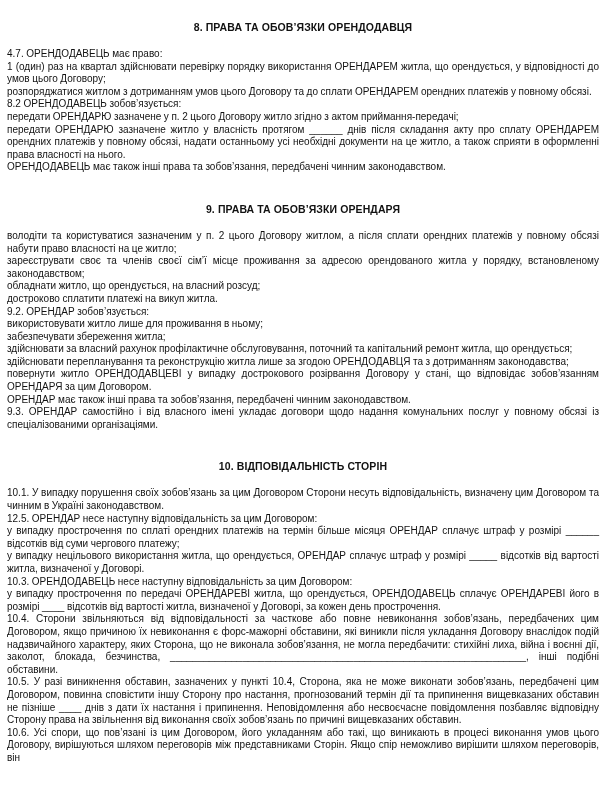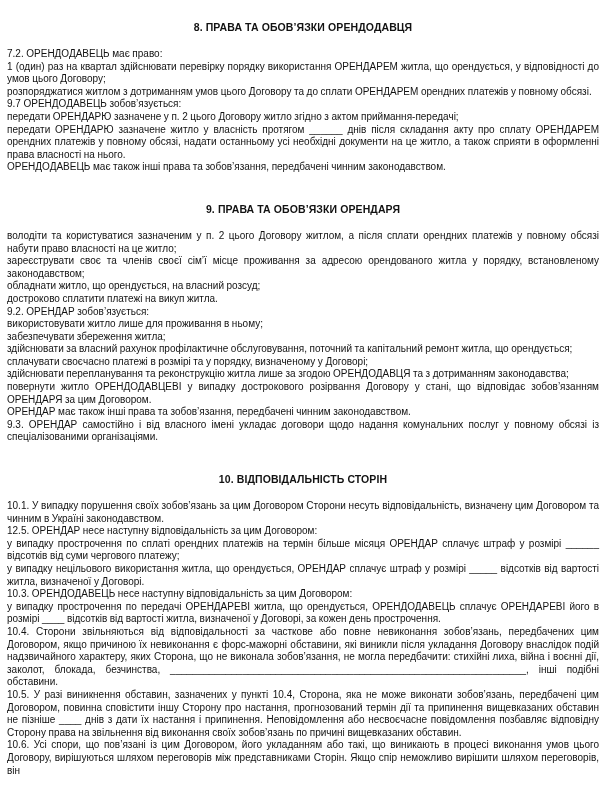--- a/index.html
+++ b/index.html
@@ -40,40 +40,39 @@
     -webkit-hyphens: auto;
   }
 </style>
 </head>
 <body>
 
 <div class="page">
 
   <section class="contract-section">
     <h2 class="heading">8. ПРАВА ТА ОБОВ’ЯЗКИ ОРЕНДОДАВЦЯ</h2>
-    <p class="clause">7.2. ОРЕНДОДАВЕЦЬ має право:</p>
+    <p class="clause">4.7. ОРЕНДОДАВЕЦЬ має право:</p>
     <p class="clause">1 (один) раз на квартал здійснювати перевірку порядку використання ОРЕНДАРЕМ житла, що орендується, у відповідності до умов цього Договору;</p>
     <p class="clause">розпоряджатися житлом з дотриманням умов цього Договору та до сплати ОРЕНДАРЕМ орендних платежів у повному обсязі.</p>
-    <p class="clause">9.7 ОРЕНДОДАВЕЦЬ зобов’язується:</p>
+    <p class="clause">8.2 ОРЕНДОДАВЕЦЬ зобов’язується:</p>
     <p class="clause">передати ОРЕНДАРЮ зазначене у п. 2 цього Договору житло згідно з актом приймання-передачі;</p>
     <p class="clause">передати ОРЕНДАРЮ зазначене житло у власність протягом ______ днів після складання акту про сплату ОРЕНДАРЕМ орендних платежів у повному обсязі, надати останньому усі необхідні документи на це житло, а також сприяти в оформленні права власності на нього.</p>
     <p class="clause">ОРЕНДОДАВЕЦЬ має також інші права та зобов’язання, передбачені чинним законодавством.</p>
   </section>
 
   <section class="contract-section">
     <h2 class="heading">9. ПРАВА ТА ОБОВ’ЯЗКИ ОРЕНДАРЯ</h2>
     <p class="clause">володіти та користуватися зазначеним у п. 2 цього Договору житлом, а після сплати орендних платежів у повному обсязі набути право власності на це житло;</p>
     <p class="clause">зареєструвати своє та членів своєї сім’ї місце проживання за адресою орендованого житла у порядку, встановленому законодавством;</p>
     <p class="clause">обладнати житло, що орендується, на власний розсуд;</p>
     <p class="clause">достроково сплатити платежі на викуп житла.</p>
     <p class="clause">9.2. ОРЕНДАР зобов’язується:</p>
     <p class="clause">використовувати житло лише для проживання в ньому;</p>
     <p class="clause">забезпечувати збереження житла;</p>
     <p class="clause">здійснювати за власний рахунок профілактичне обслуговування, поточний та капітальний ремонт житла, що орендується;</p>
-    <p class="clause">сплачувати своєчасно платежі в розмірі та у порядку, визначеному у Договорі;</p>
     <p class="clause">здійснювати перепланування та реконструкцію житла лише за згодою ОРЕНДОДАВЦЯ та з дотриманням законодавства;</p>
     <p class="clause">повернути житло ОРЕНДОДАВЦЕВІ у випадку дострокового розірвання Договору у стані, що відповідає зобов’язанням ОРЕНДАРЯ за цим Договором.</p>
     <p class="clause">ОРЕНДАР має також інші права та зобов’язання, передбачені чинним законодавством.</p>
     <p class="clause">9.3. ОРЕНДАР самостійно і від власного імені укладає договори щодо надання комунальних послуг у повному обсязі із спеціалізованими організаціями.</p>
   </section>
 
   <section class="contract-section">
     <h2 class="heading">10. ВІДПОВІДАЛЬНІСТЬ СТОРІН</h2>
     <p class="clause">10.1. У випадку порушення своїх зобов’язань за цим Договором Сторони несуть відповідальність, визначену цим Договором та чинним в Україні законодавством.</p>
     <p class="clause">12.5. ОРЕНДАР несе наступну відповідальність за цим Договором:</p>

